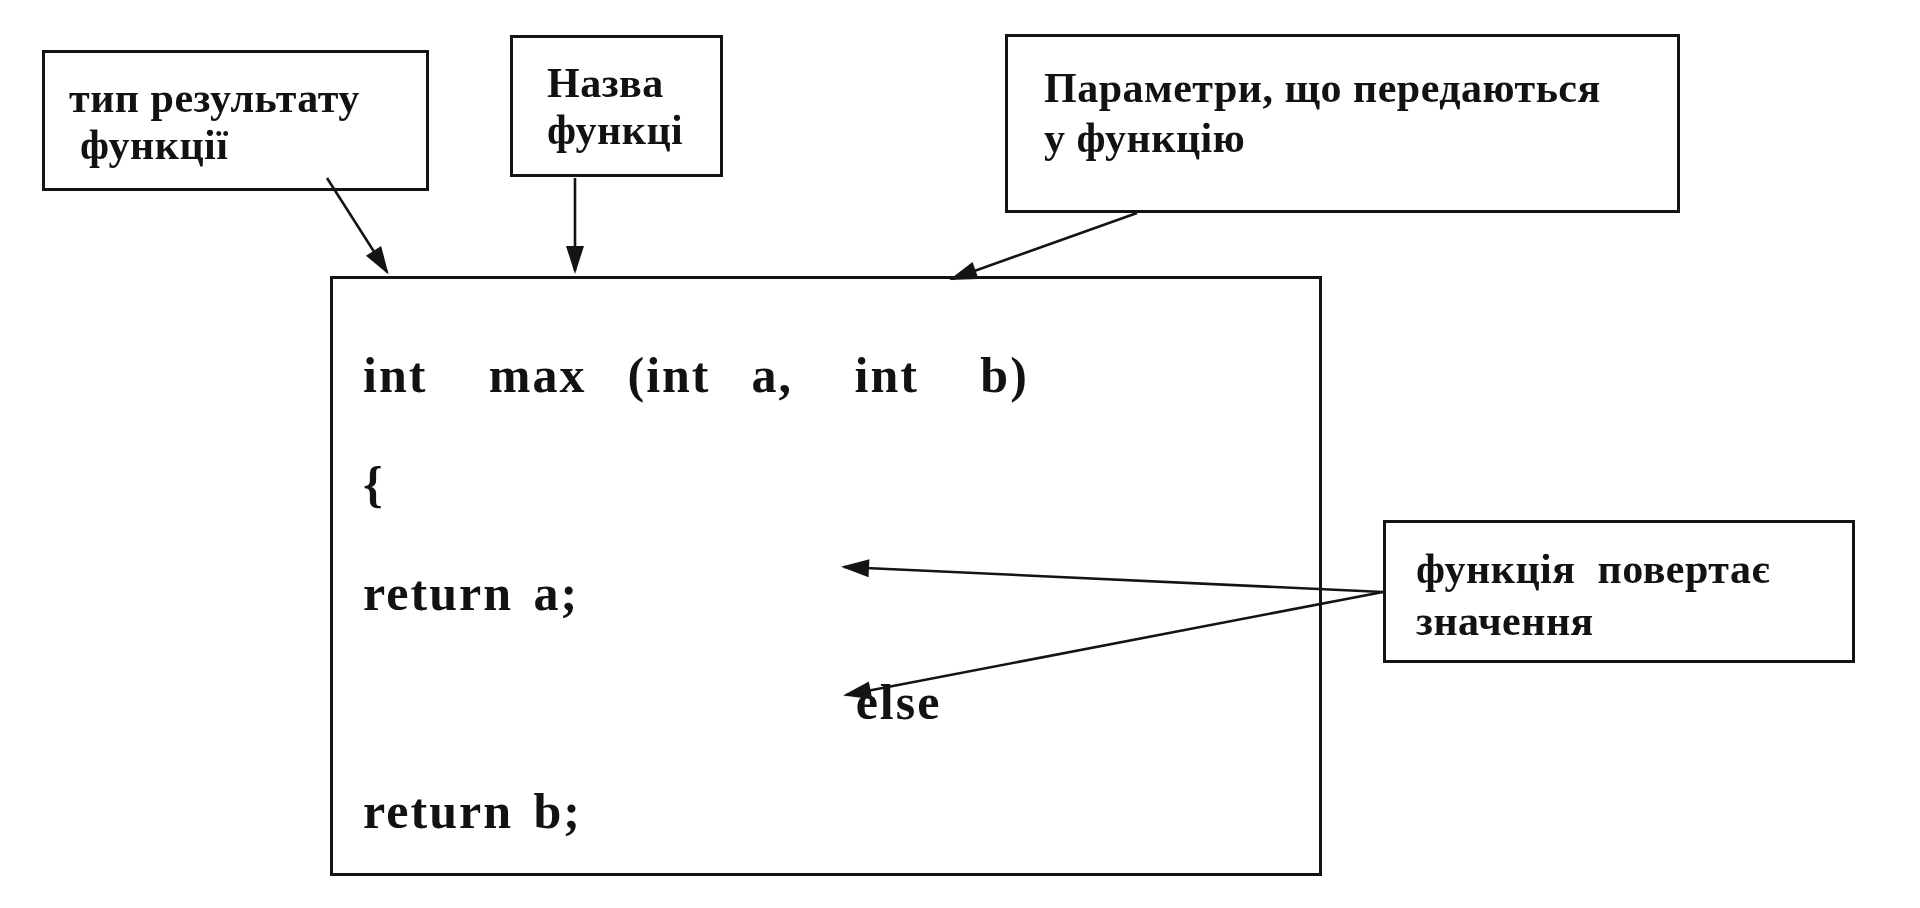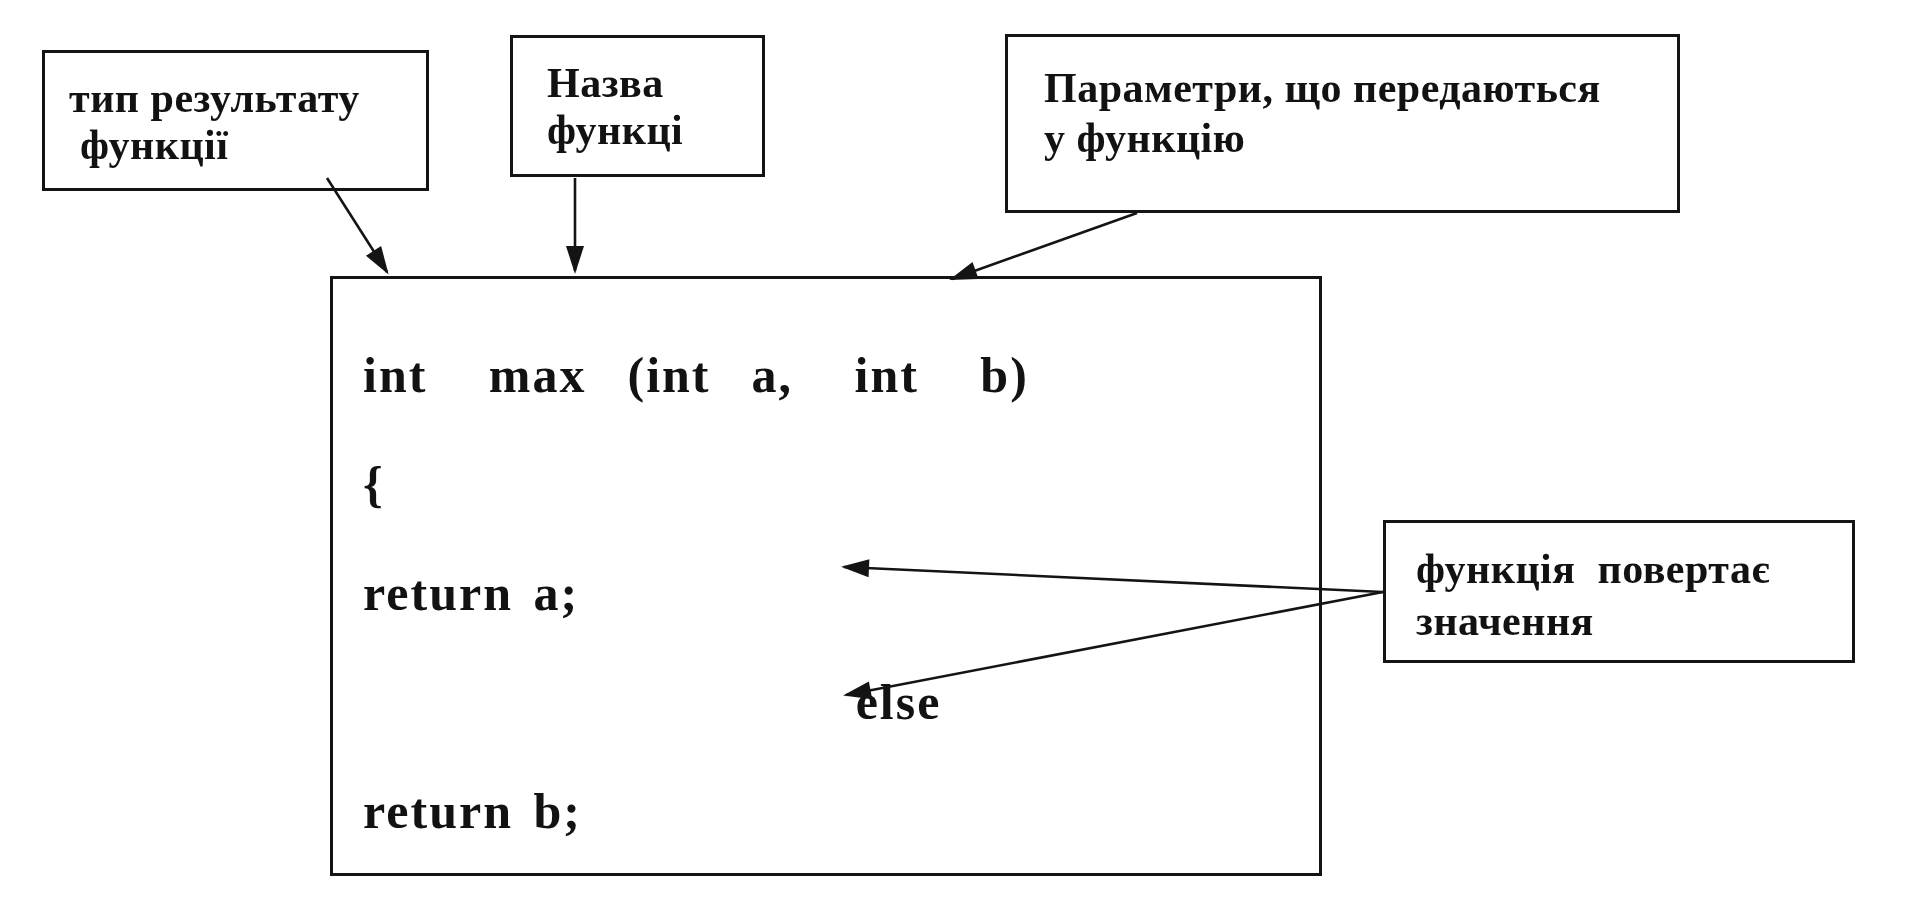--- a/index.html
+++ b/index.html
@@ -28,21 +28,21 @@
     font-size: 42px;
     line-height: 47px;
     letter-spacing: 0.5px;
   }
   #box-result-type {
     left: 42px; top: 35px; width: 387px; height: 141px;
     padding: 22px 8px 0 24px;
     margin-top: 15px;
   }
   #box-function-name {
-    left: 510px; top: 35px; width: 255px; height: 142px;
+    left: 510px; top: 35px; width: 213px; height: 142px;
     padding: 22px 8px 0 34px;
   }
   #box-parameters {
     left: 1005px; top: 34px; width: 675px; height: 179px;
     padding: 26px 8px 0 36px;
     line-height: 50px;
   }
   #box-returns {
     left: 1383px; top: 520px; width: 472px; height: 143px;
     padding: 20px 24px 0 30px;

